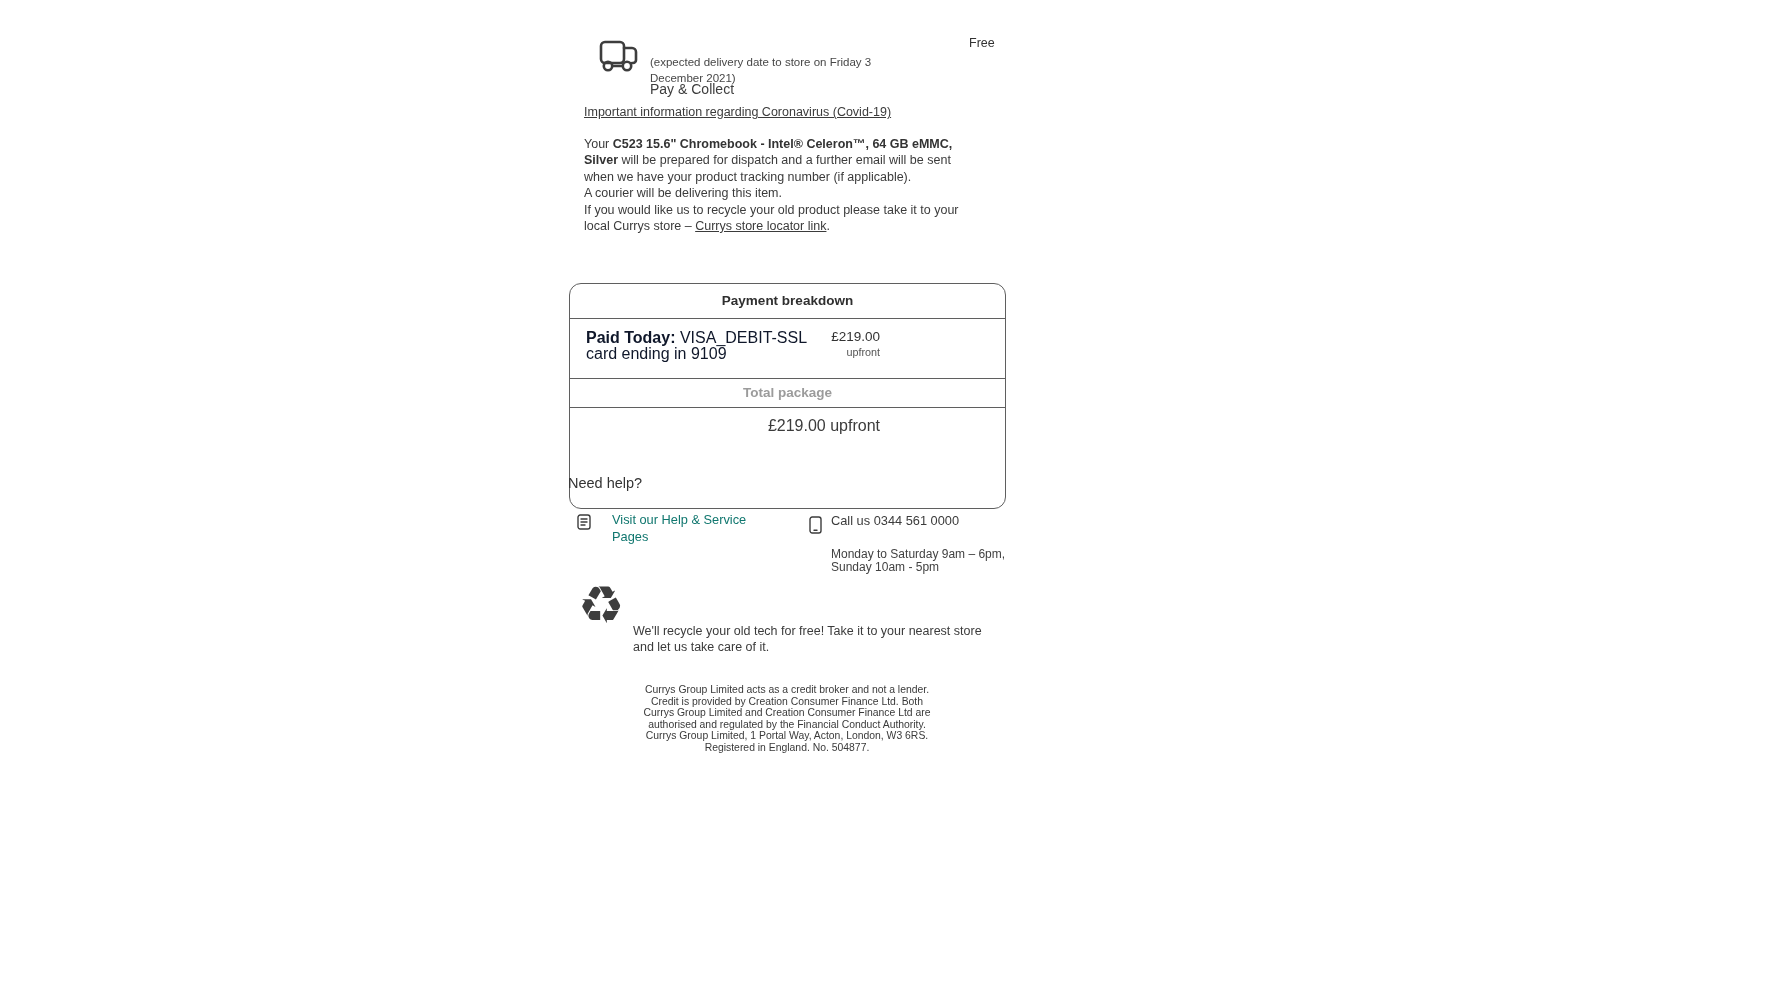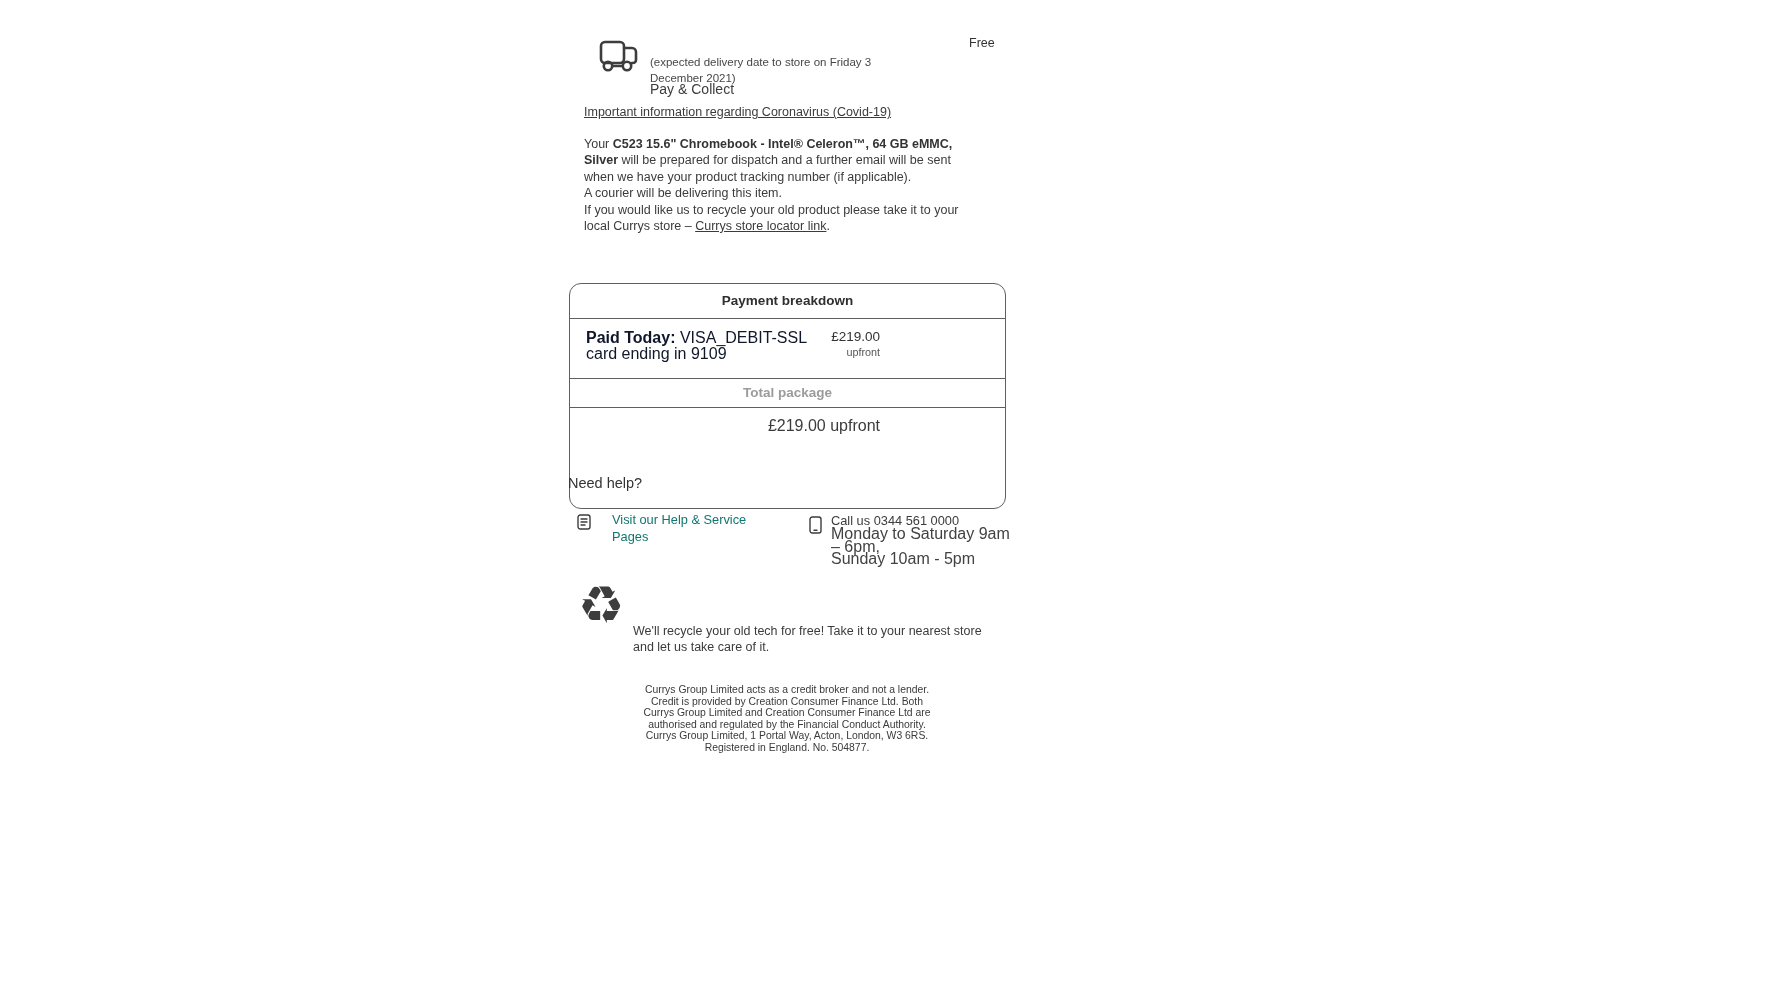--- a/index.html
+++ b/index.html
@@ -35,21 +35,21 @@
   .pb-amount2 { position: absolute; right: 125px; top: 9px; text-align: right; }
 
   
   .need-help { left: 568px; top: 475px; font-size: 14.5px; color: #333333; }
 
   .help-visit-icon { left: 577px; top: 514px; }
   .help-visit-text { left: 596px; top: 512px; width: 152px; font-size: 12.8px; line-height: 16.5px; color: #0f766e; cursor: pointer; margin-left: 16px; }
   .help-call-icon { left: 809px; top: 516px; }
   .help-call-text { left: 831px; top: 513px; width: 180px; }
   .help-call-main { font-size: 12.8px; color: #3b3b3b; }
-  .help-call-hours { font-size: 16px; line-height: 12.5px; color: #424242; margin-top: 0; }
+  .help-call-hours { font-size: 12px; line-height: 12.5px; color: #424242; margin-top: 20px; }
 
   
   .recycle-icon { left: 578px; top: 577px; font-size: 52px; line-height: 56px; color: #3d3d3d; font-family: "DejaVu Sans", sans-serif; }
   .recycle-text { left: 633px; top: 624px; width: 364px; font-size: 12.5px; line-height: 15.8px; color: #3b3b3b; }
 
   
   .legal { left: 640px; top: 684px; width: 294px; text-align: center; font-size: 10.4px; line-height: 11.5px; color: #3a3a3a; }
 
   svg { display: block; }
 </style>

